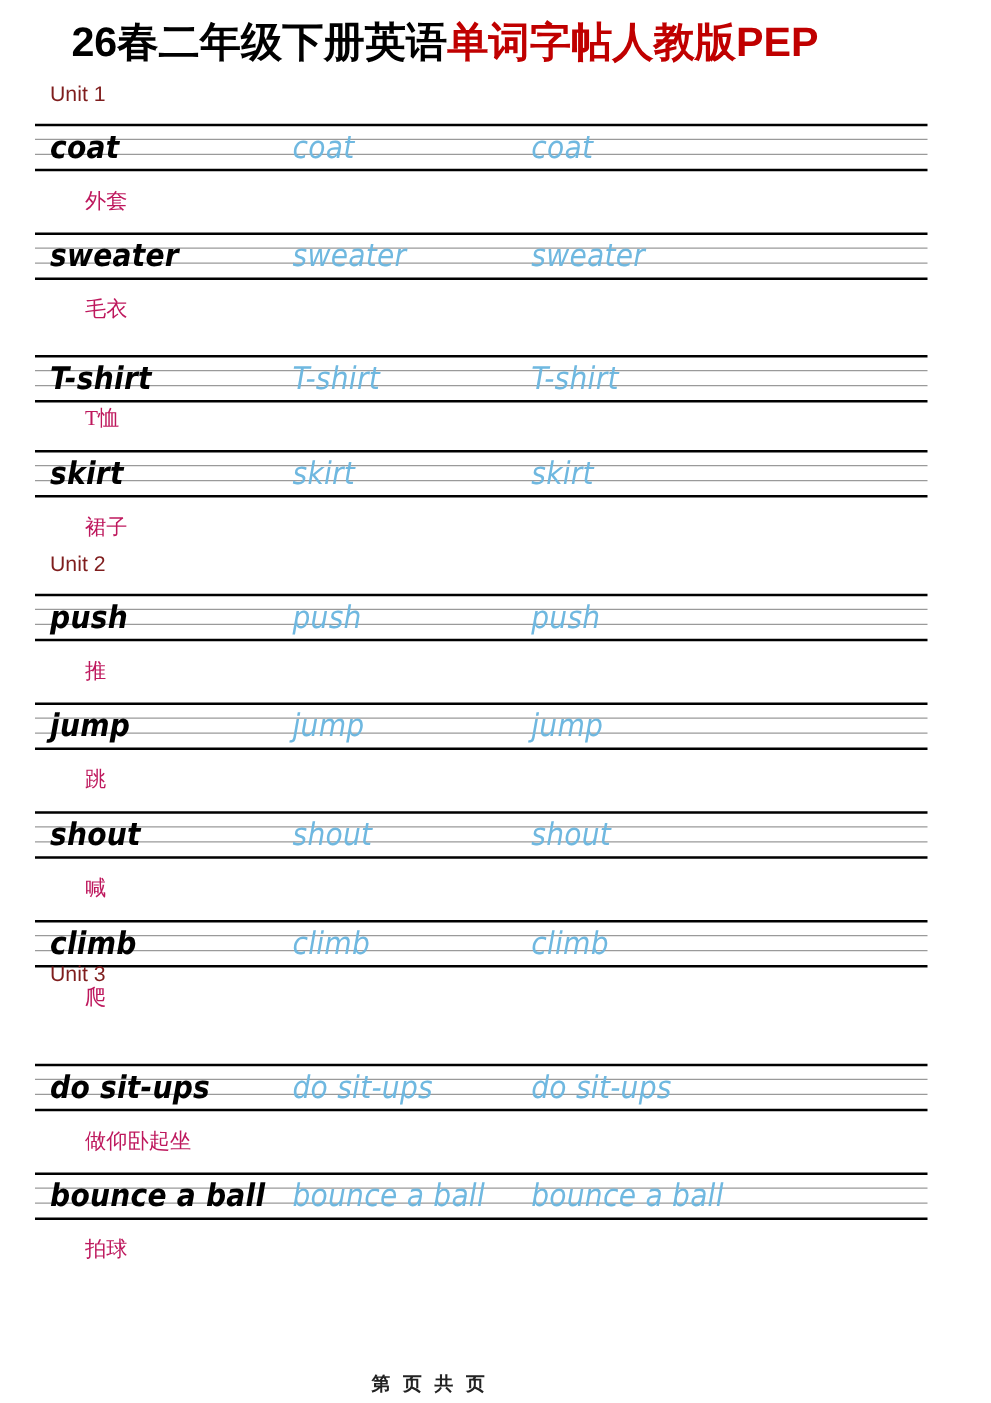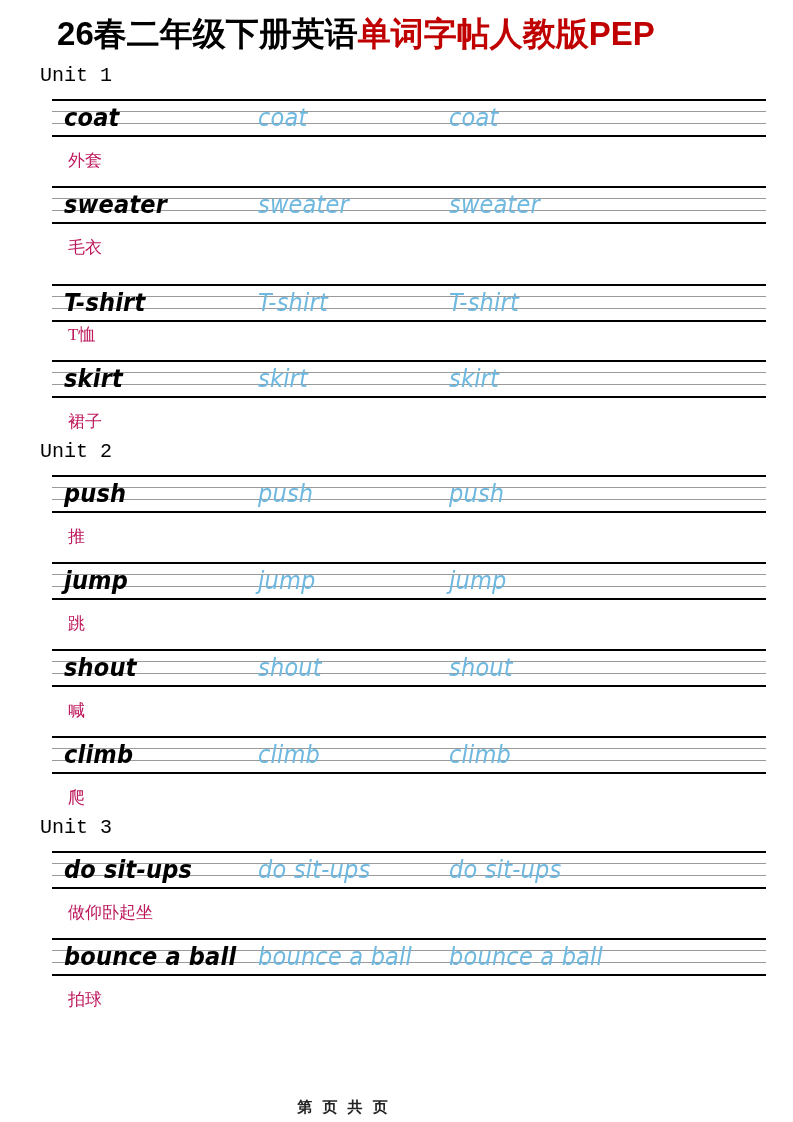--- a/index.html
+++ b/index.html
@@ -36,31 +36,31 @@
     letter-spacing: 0px;
     white-space: nowrap;
   }
   .title .t-black { color: #000000; }
   .title .t-red   { color: #C00000; }
 
   
   .unit-label {
     position: absolute;
     left: 40px;
-    font-family: Liberation Mono, monospace;
-    font-size: 20px;
+    font-family: Liberation Sans, sans-serif;
+    font-size: 17px;
     line-height: 20px;
-    color: #000000;
+    color: #7f1d1d;
     white-space: nowrap;
   }
 
   
   .word-row {
     position: absolute;
-    left: 52px;
+    left: 28px;
     width: 714px;
     height: 48px;
   }
   .word-row .rule {
     position: absolute;
     left: 0;
     width: 100%;
   }
   .word-row .rule.top,
   .word-row .rule.bottom {
@@ -213,21 +213,21 @@
     <div class="rule top"></div>
     <div class="rule mid1"></div>
     <div class="rule mid2"></div>
     <div class="rule bottom"></div>
     <div class="slot model">climb</div>
     <div class="slot trace1">climb</div>
     <div class="slot trace2">climb</div>
   </div>
   <div class="meaning" style="top:787px;">爬</div>
 
-  <div class="unit-label" style="top:818px;">Unit 3</div>
+  <div class="unit-label" style="top:770px;">Unit 3</div>
 
   <div class="word-row" style="top:851px;">
     <div class="rule top"></div>
     <div class="rule mid1"></div>
     <div class="rule mid2"></div>
     <div class="rule bottom"></div>
     <div class="slot model">do sit-ups</div>
     <div class="slot trace1">do sit-ups</div>
     <div class="slot trace2">do sit-ups</div>
   </div>

